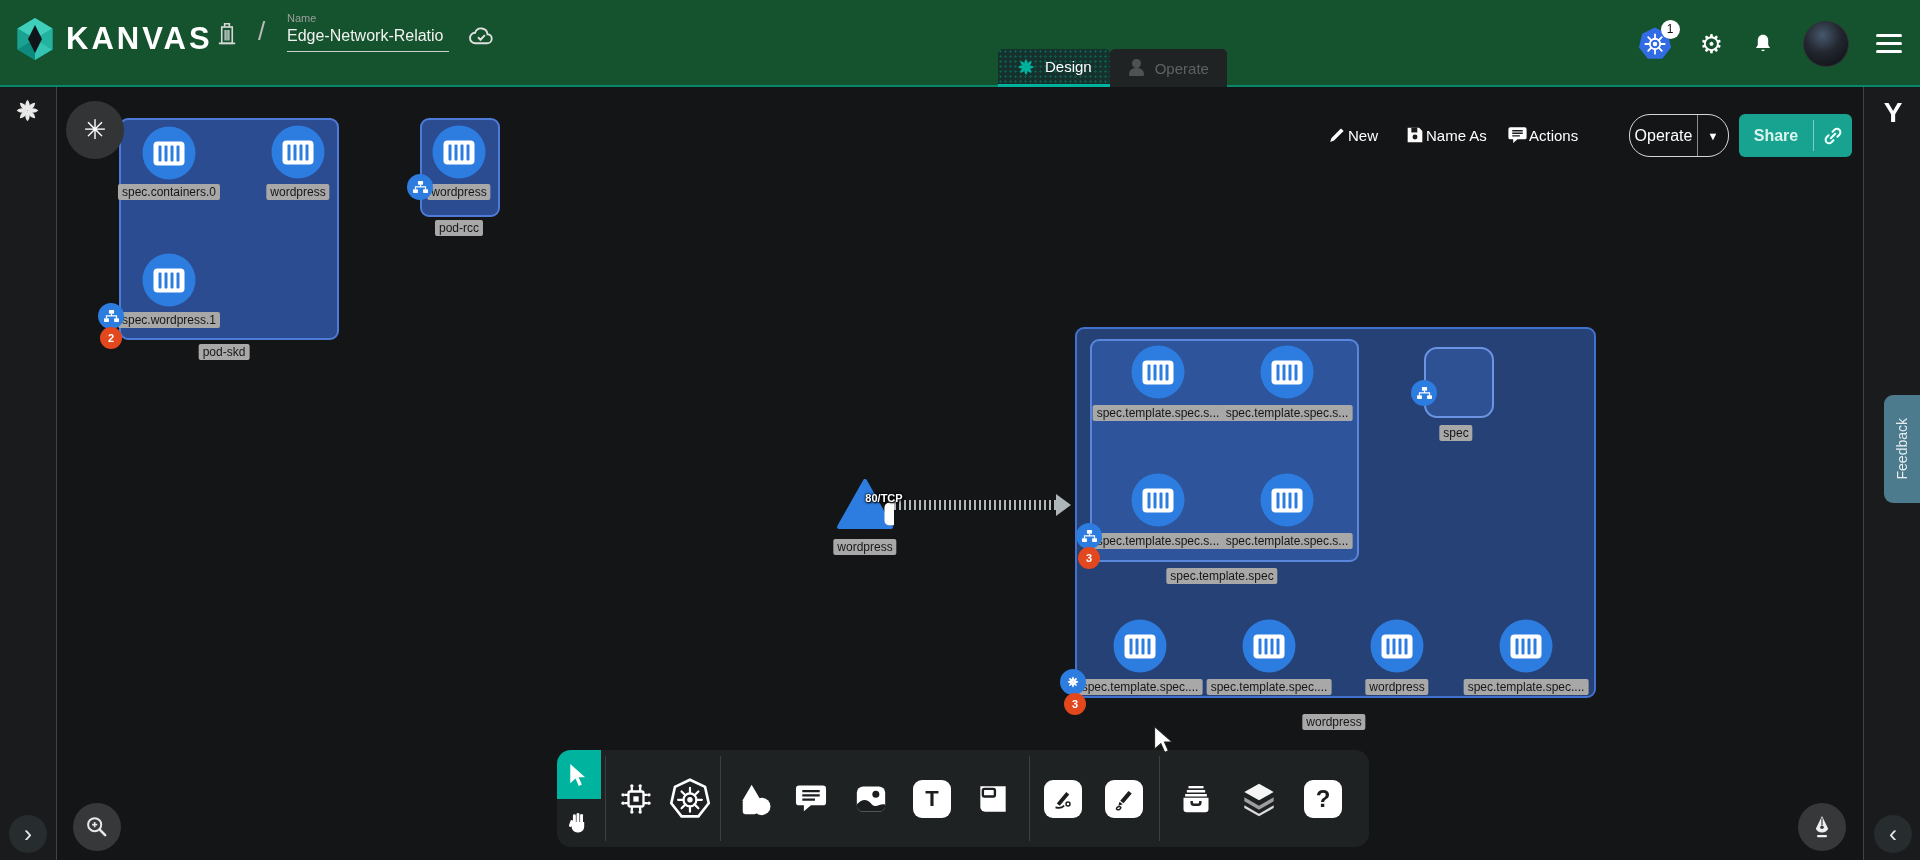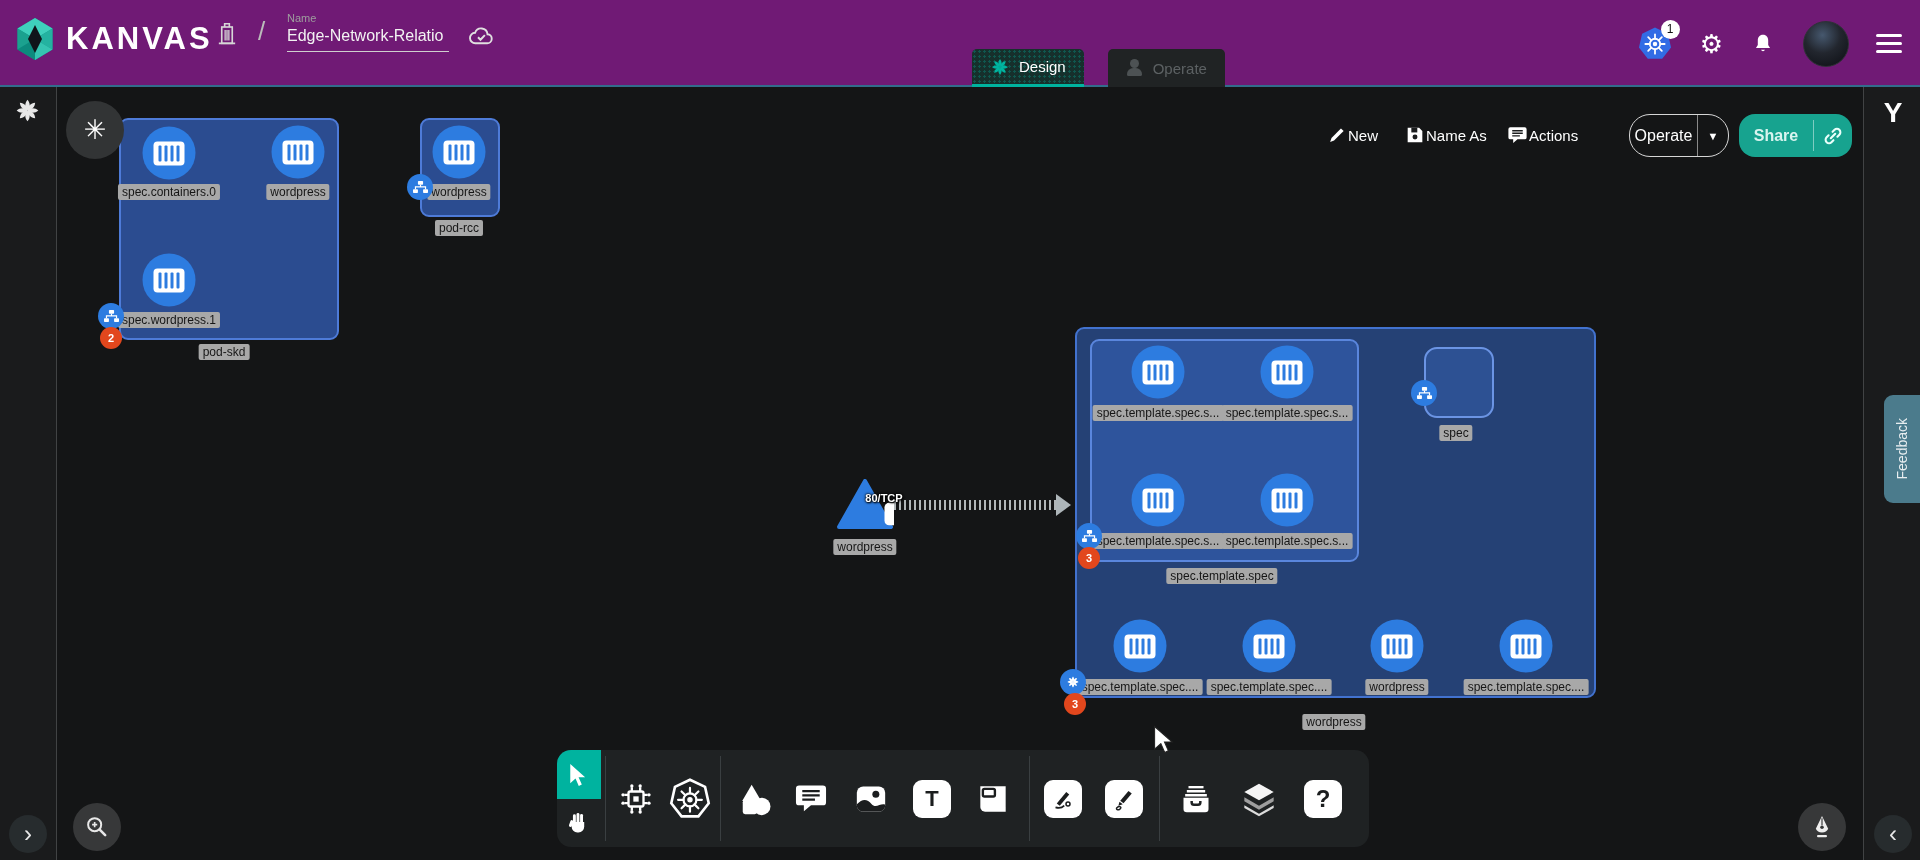--- a/index.html
+++ b/index.html
@@ -1,31 +1,31 @@
 <!DOCTYPE html>
 <html><head>
 <meta charset="utf-8">
 <style>
   * { box-sizing: border-box; margin: 0; padding: 0; }
   html,body { width:1920px; height:860px; background:#0e0f10; overflow:hidden;
     font-family:"Liberation Sans","DejaVu Sans",sans-serif; }
   #app { position:relative; width:1920px; height:860px; background:#141516; }
 
   
-  .hdr { position:absolute; left:0; top:0; width:1920px; height:87px; background:#701a75;
+  .hdr { position:absolute; left:0; top:0; width:1920px; height:87px; background:#14532d;
          border-bottom:2px solid rgba(0,179,159,.55); z-index:50; }
   .brand { position:absolute; left:14px; top:16px; display:flex; align-items:center; gap:10px; }
   .brand-text { color:#fff; font-size:31px; font-weight:bold; letter-spacing:3px; }
   .hicon { position:absolute; color:#cfcfcf; }
   .slash { left:258px; top:16px; font-size:26px; color:#bbb; font-weight:300; }
   .namebox { position:absolute; left:287px; top:12px; width:162px; }
   .namebox .lbl { color:#9e9e9e; font-size:11px; }
   .namebox .val { color:#f2f2f2; font-size:16px; margin-top:3px; padding-bottom:6px;
                   border-bottom:1px solid #cfcfcf; white-space:nowrap; }
-  .tabs { position:absolute; left:972px; top:49px; display:flex; height:38px; z-index:51;gap:24px; }
+  .tabs { position:absolute; left:998px; top:49px; display:flex; height:38px; z-index:51; }
   .tab { display:flex; align-items:center; gap:9px; padding:0 18px; font-size:15px;
          border-radius:5px 5px 0 0; cursor:default; }
   .tab.active { color:#fff; background-color:#16302c;
       background-image:radial-gradient(rgba(0,179,159,.3) 1px, transparent 1.2px);
       background-size:5px 5px; border-bottom:3px solid #00b39f; }
   .tab.inactive { color:#5c6163; background:#202324; }
   .person { position:relative; width:18px; height:18px; }
   .person:before { content:""; position:absolute; left:4px; top:0; width:9px; height:9px;
       border-radius:50%; background:#4d5254; }
   .person:after { content:""; position:absolute; left:1px; top:9px; width:15px; height:8px;
@@ -56,21 +56,21 @@
   
   .act { position:absolute; top:37px; display:flex; align-items:center; 
          color:#fff; font-size:15px; }
   .actions-btn { position:absolute; left:1629px; top:27px; width:100px; height:43px;
       border:1px solid #d6d6d6; border-radius:21px; display:flex; align-items:center;
       color:#fff; }
   .actions-btn .txt { flex:1; text-align:center; font-size:16px; }
   .actions-btn .sep { width:1px; height:100%; background:#8a8a8a; }
   .actions-btn .caret { width:30px; text-align:center; font-size:11px; }
   .share-btn { position:absolute; left:1739px; top:27px; width:113px; height:43px;
-      background:#17a38f; border-radius:16px; display:flex; align-items:center; }
+      background:#17a38f; border-radius:6px; display:flex; align-items:center; }
   .share-btn .txt { flex:1; text-align:center; color:#d9f4ef; font-size:16px; font-weight:bold; }
   .share-btn .sep { width:1px; height:70%; background:rgba(255,255,255,.45); }
   .share-btn .lk { width:38px; display:flex; justify-content:center; }
 
   
   .grp { position:absolute; border-radius:9px; }
   .g-pod { background:#2b4c90; border:2px solid #4e7bd8; }
   .g-outer { background:#254175; border:2px solid #4272cf; }
   .g-inner { background:#2e549c; border:2px solid #5a86dd; }
   .g-spec { background:#2d5193; border:2px solid #6b94e4; border-radius:13px; }

